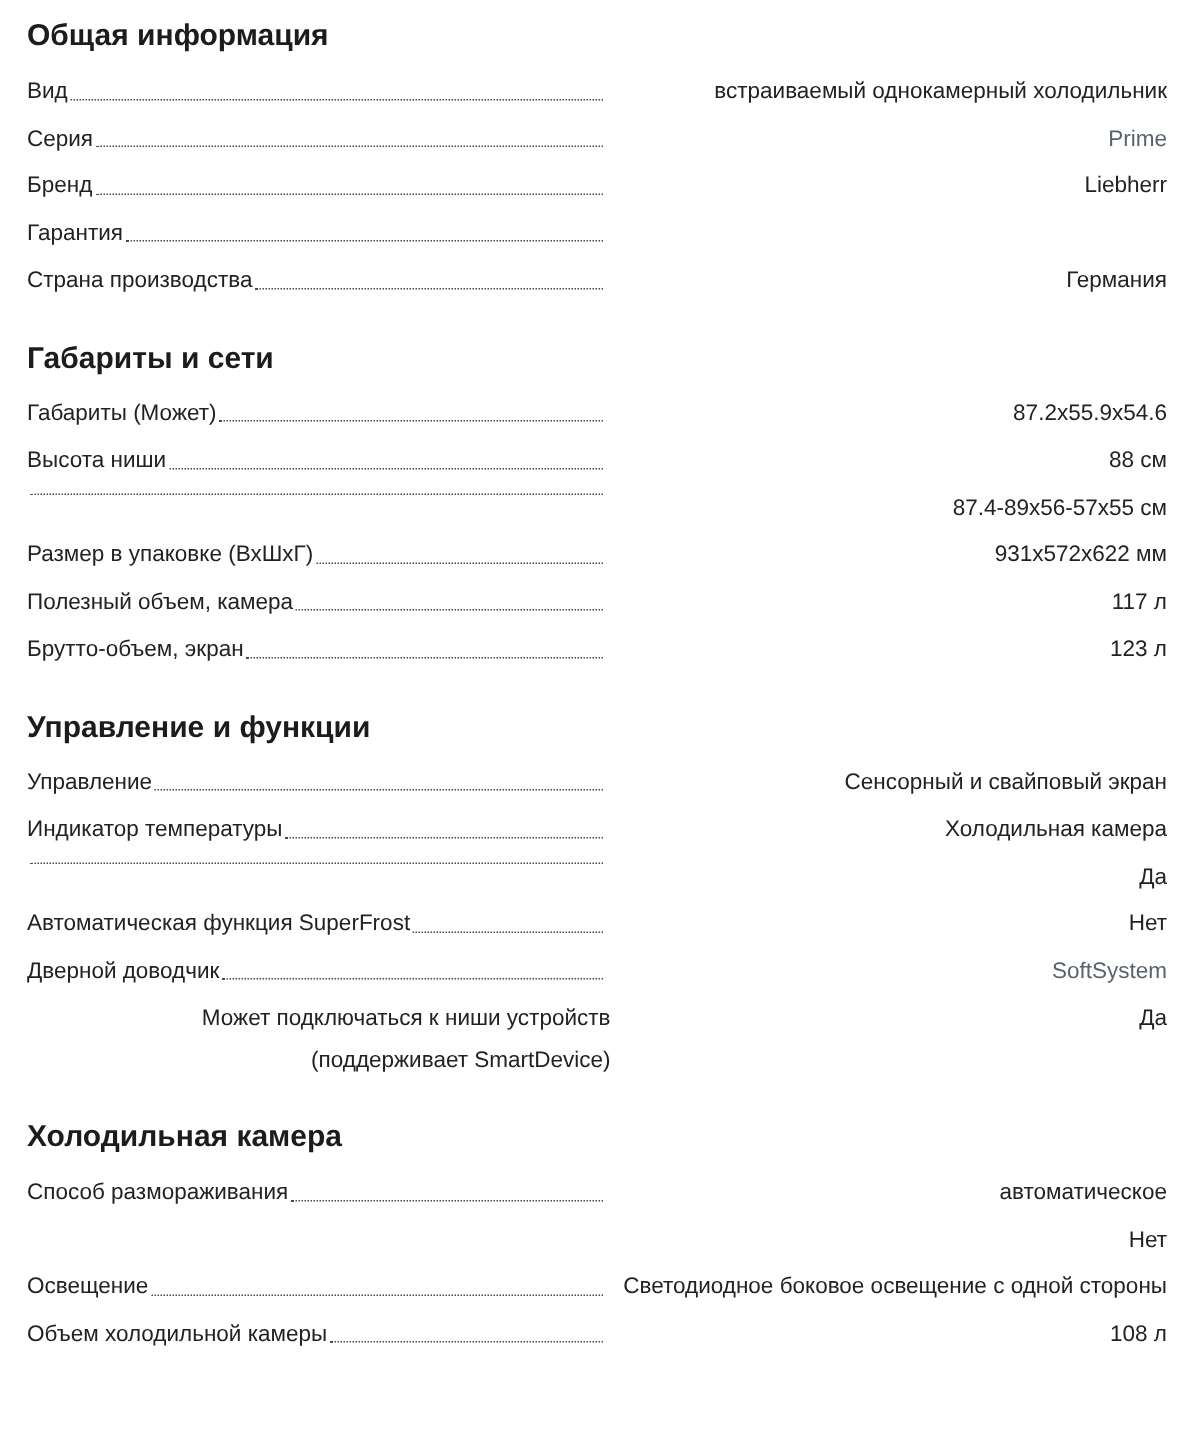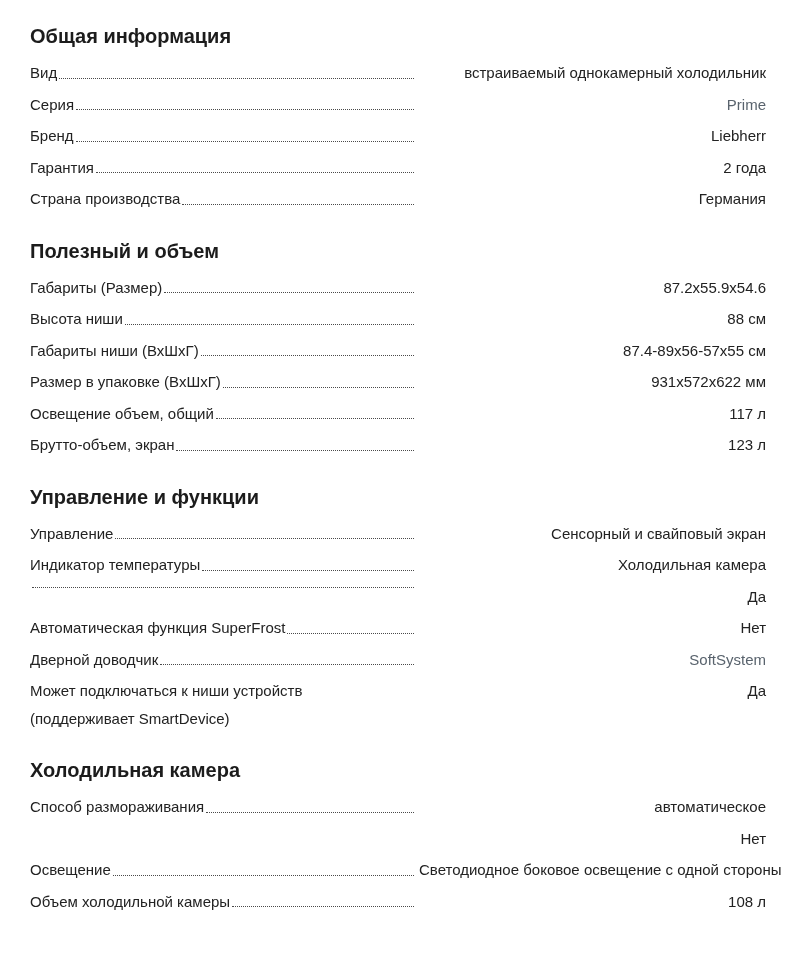--- a/index.html
+++ b/index.html
@@ -14,41 +14,42 @@
   body {
     width: 796px;
     background: var(--bg);
     font-family: "Liberation Sans", "DejaVu Sans", sans-serif;
     color: var(--text);
   }
   .specs {
     width: 796px;
     padding: 8px 14px 12px 14px;
   }
-  .spec-section { margin: 16px; }
+  .spec-section { margin: 4px; }
   .section-title {
     font-size: 20px;
     line-height: 24px;
     font-weight: 700;
     color: var(--heading);
     margin: 30px 0 15px 0;
   }
   .spec-section:first-child .section-title { margin-top: 0; }
   .spec-row {
     display: flex;
     align-items: flex-start;
     font-size: 15px;
     line-height: 19.5px;
     margin-bottom: 12px;
   }
   .spec-left {
     flex: 0 0 389px;
     width: 389px;
     display: flex;
     align-items: flex-end;
+    text-align: right;
   }
   .spec-left.stacked { display: block; }
   .spec-label { flex: 0 1 auto; }
   .spec-sublabel { display: block; margin-top: 8px; }
   .leader {
     flex: 1 1 auto;
     min-width: 8px;
     border-bottom: 1px dotted var(--leader);
     margin: 0 5px 4px 2px;
     height: 1px;
@@ -94,70 +95,68 @@
         <span class="leader"></span>
       </div>
       <div class="spec-value">Liebherr</div>
     </div>
 
     <div class="spec-row">
       <div class="spec-left">
         <span class="spec-label">Гарантия</span>
         <span class="leader"></span>
       </div>
-      <div class="spec-value">2 года</div>
     </div>
 
     <div class="spec-row">
       <div class="spec-left">
         <span class="spec-label">Страна производства</span>
         <span class="leader"></span>
       </div>
       <div class="spec-value">Германия</div>
     </div>
   </section>
 
   <section class="spec-section">
-    <h2 class="section-title">Полезный и объем</h2>
-
-    <div class="spec-row">
-      <div class="spec-left">
-        <span class="spec-label">Габариты (Размер)</span>
+    <h2 class="section-title">Габариты и сети</h2>
+
+    <div class="spec-row">
+      <div class="spec-left">
+        <span class="spec-label">Габариты (Может)</span>
         <span class="leader"></span>
       </div>
       <div class="spec-value">87.2x55.9x54.6</div>
     </div>
 
     <div class="spec-row">
       <div class="spec-left">
         <span class="spec-label">Высота ниши</span>
         <span class="leader"></span>
       </div>
       <div class="spec-value">88 см</div>
     </div>
 
     <div class="spec-row">
       <div class="spec-left">
-        <span class="spec-label">Габариты ниши (ВхШхГ)</span>
         <span class="leader"></span>
       </div>
       <div class="spec-value">87.4-89x56-57x55 см</div>
     </div>
 
     <div class="spec-row">
       <div class="spec-left">
         <span class="spec-label">Размер в упаковке (ВхШхГ)</span>
         <span class="leader"></span>
       </div>
       <div class="spec-value">931х572х622 мм</div>
     </div>
 
     <div class="spec-row">
       <div class="spec-left">
-        <span class="spec-label">Освещение объем, общий</span>
+        <span class="spec-label">Полезный объем, камера</span>
         <span class="leader"></span>
       </div>
       <div class="spec-value">117 л</div>
     </div>
 
     <div class="spec-row">
       <div class="spec-left">
         <span class="spec-label">Брутто-объем, экран</span>
         <span class="leader"></span>
       </div>

